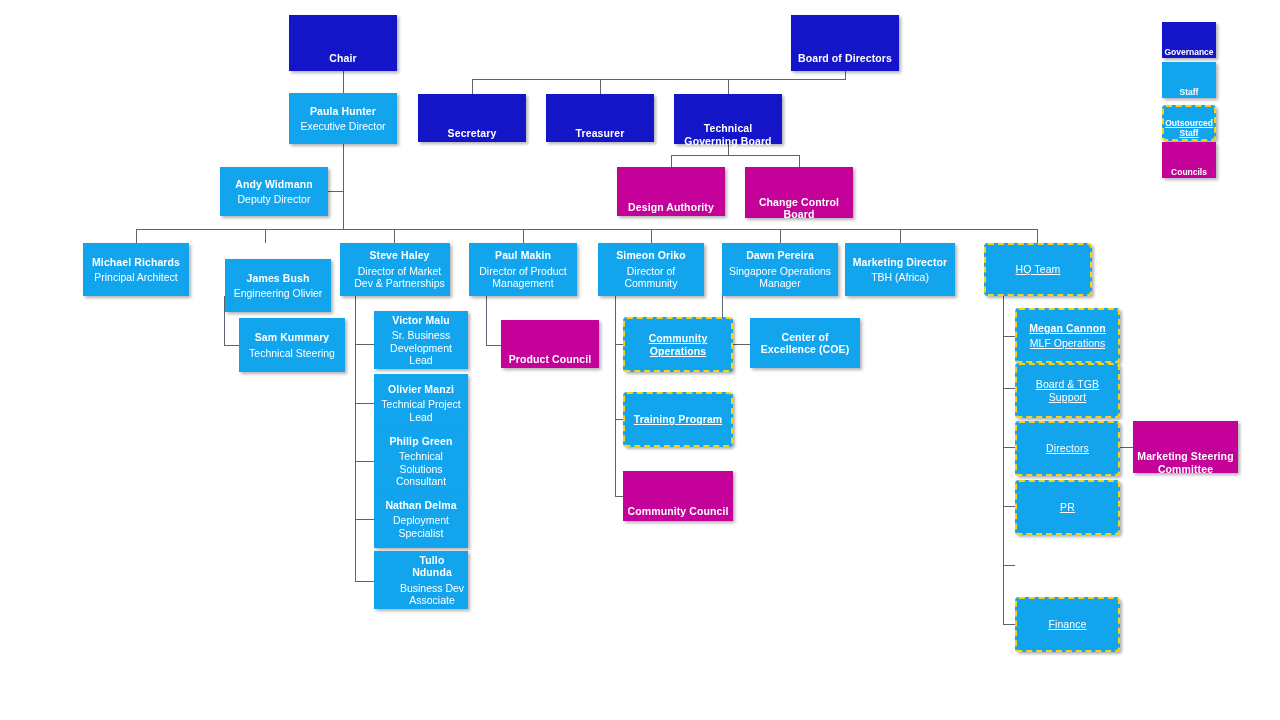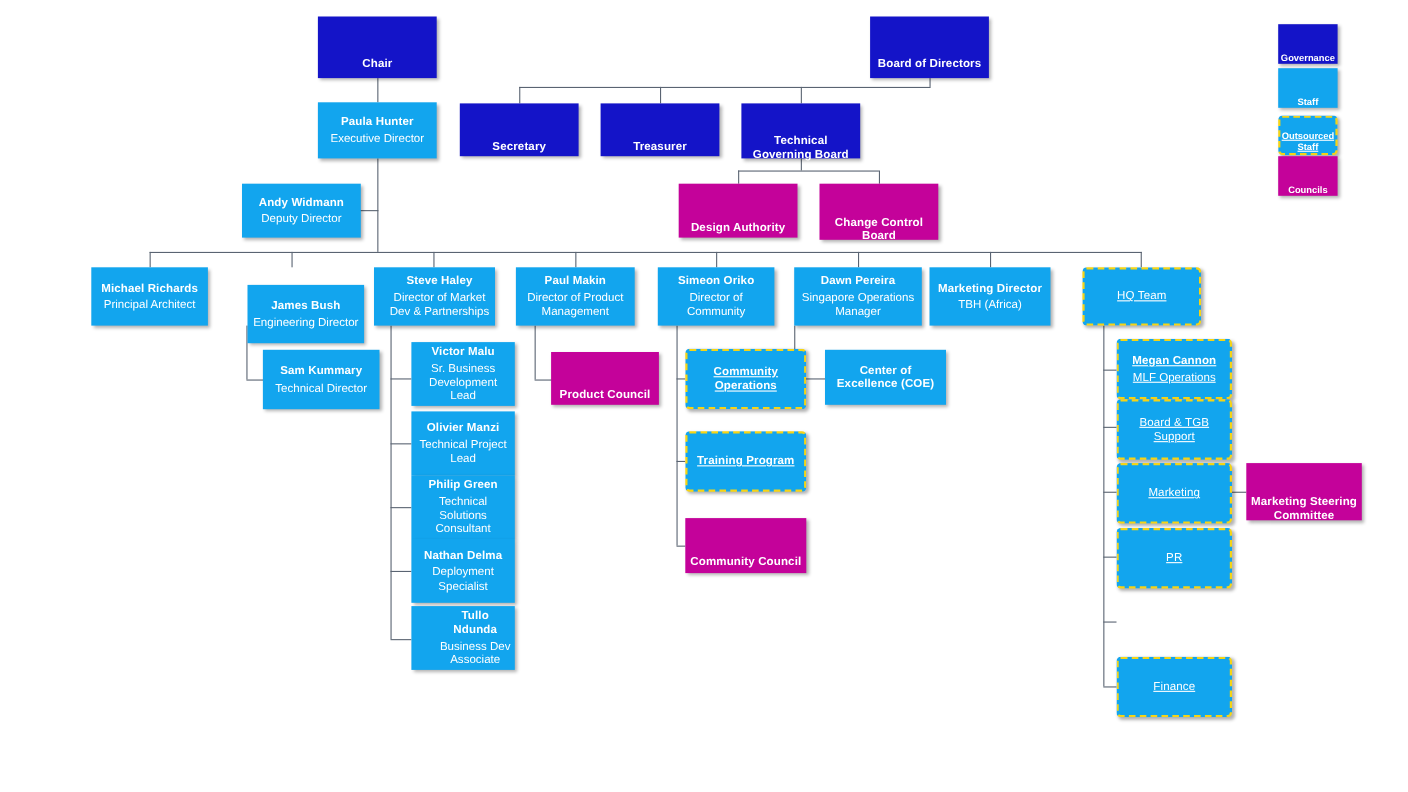--- a/index.html
+++ b/index.html
@@ -192,21 +192,21 @@
     <div class="nm">Change Control Board</div>
   </div>
 
   <div class="node t-staff" style="left:83px; top:243px; width:106px; height:53px;">
     <div class="nm">Michael Richards</div>
     <div class="rl">Principal Architect</div>
   </div>
 
   <div class="node t-staff" style="left:225px; top:243px; width:106px; height:53px;margin-top:16px;">
     <div class="nm">James Bush</div>
-    <div class="rl">Engineering Director</div>
+    <div class="rl">Engineering Olivier</div>
   </div>
 
   <div class="node t-staff" style="left:340px; top:243px; width:110px; height:53px;padding-left:12px;">
     <div class="nm">Steve Haley</div>
     <div class="rl">Director of Market Dev &amp; Partnerships</div>
   </div>
 
   <div class="node t-staff" style="left:469px; top:243px; width:108px; height:53px;">
     <div class="nm">Paul Makin</div>
     <div class="rl">Director of Product Management</div>
@@ -226,21 +226,21 @@
     <div class="nm">Marketing Director</div>
     <div class="rl">TBH (Africa)</div>
   </div>
 
   <div class="node t-out plain" style="left:984px; top:243px; width:108px; height:53px;">
     <div class="nm">HQ Team</div>
   </div>
 
   <div class="node t-staff" style="left:239px; top:318px; width:106px; height:54px;">
     <div class="nm">Sam Kummary</div>
-    <div class="rl">Technical Director</div>
+    <div class="rl">Technical Steering</div>
   </div>
 
   <div class="node t-staff" style="left:374px; top:311px; width:94px; height:58px;">
     <div class="nm">Victor Malu</div>
     <div class="rl">Sr. Business Development Lead</div>
   </div>
 
   <div class="node t-staff" style="left:374px; top:374px; width:94px; height:58px;">
     <div class="nm">Olivier Manzi</div>
     <div class="rl">Technical Project Lead</div>
@@ -284,21 +284,21 @@
   <div class="node t-out" style="left:1015px; top:308px; width:105px; height:55px;">
     <div class="nm">Megan Cannon</div>
     <div class="rl">MLF Operations</div>
   </div>
 
   <div class="node t-out plain" style="left:1015px; top:363px; width:105px; height:55px;">
     <div class="nm">Board &amp; TGB Support</div>
   </div>
 
   <div class="node t-out plain" style="left:1015px; top:421px; width:105px; height:55px;">
-    <div class="nm">Marketing</div>
+    <div class="nm">Directors</div>
   </div>
 
   <div class="node t-out plain" style="left:1015px; top:480px; width:105px; height:55px;">
     <div class="nm">PR</div>
   </div>
 
 
   <div class="node t-out plain" style="left:1015px; top:597px; width:105px; height:55px;">
     <div class="nm">Finance</div>
   </div>

